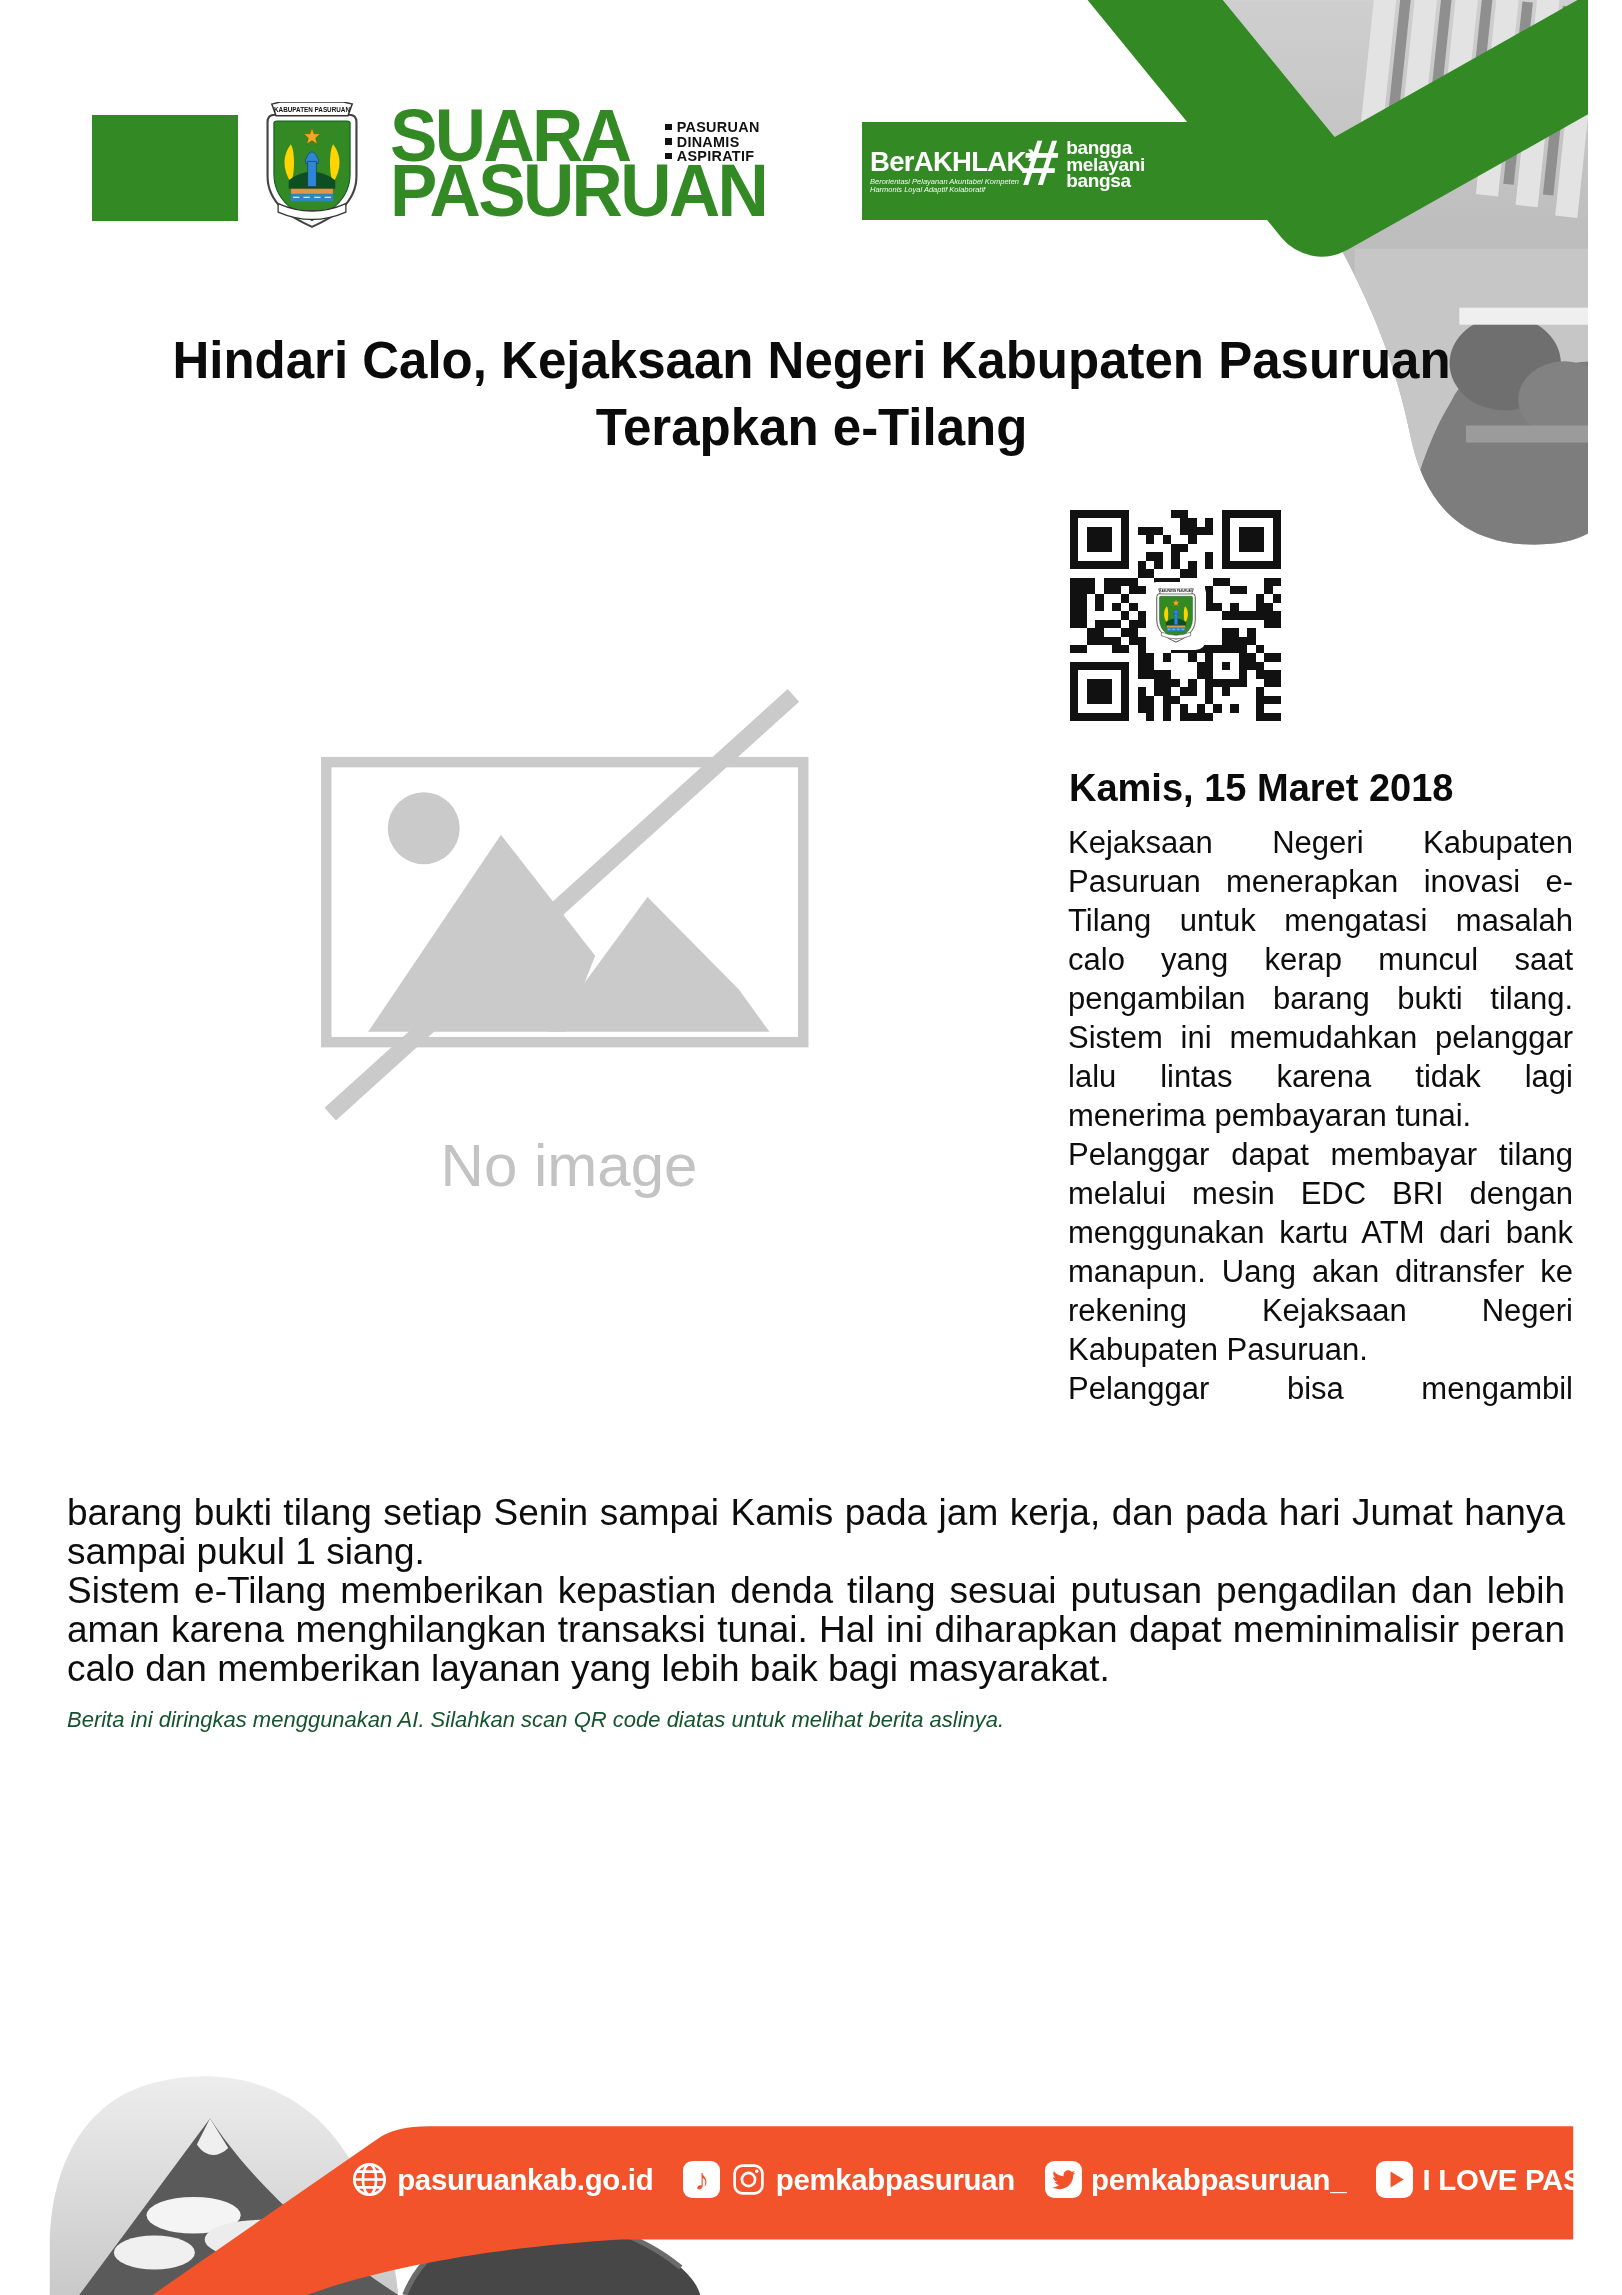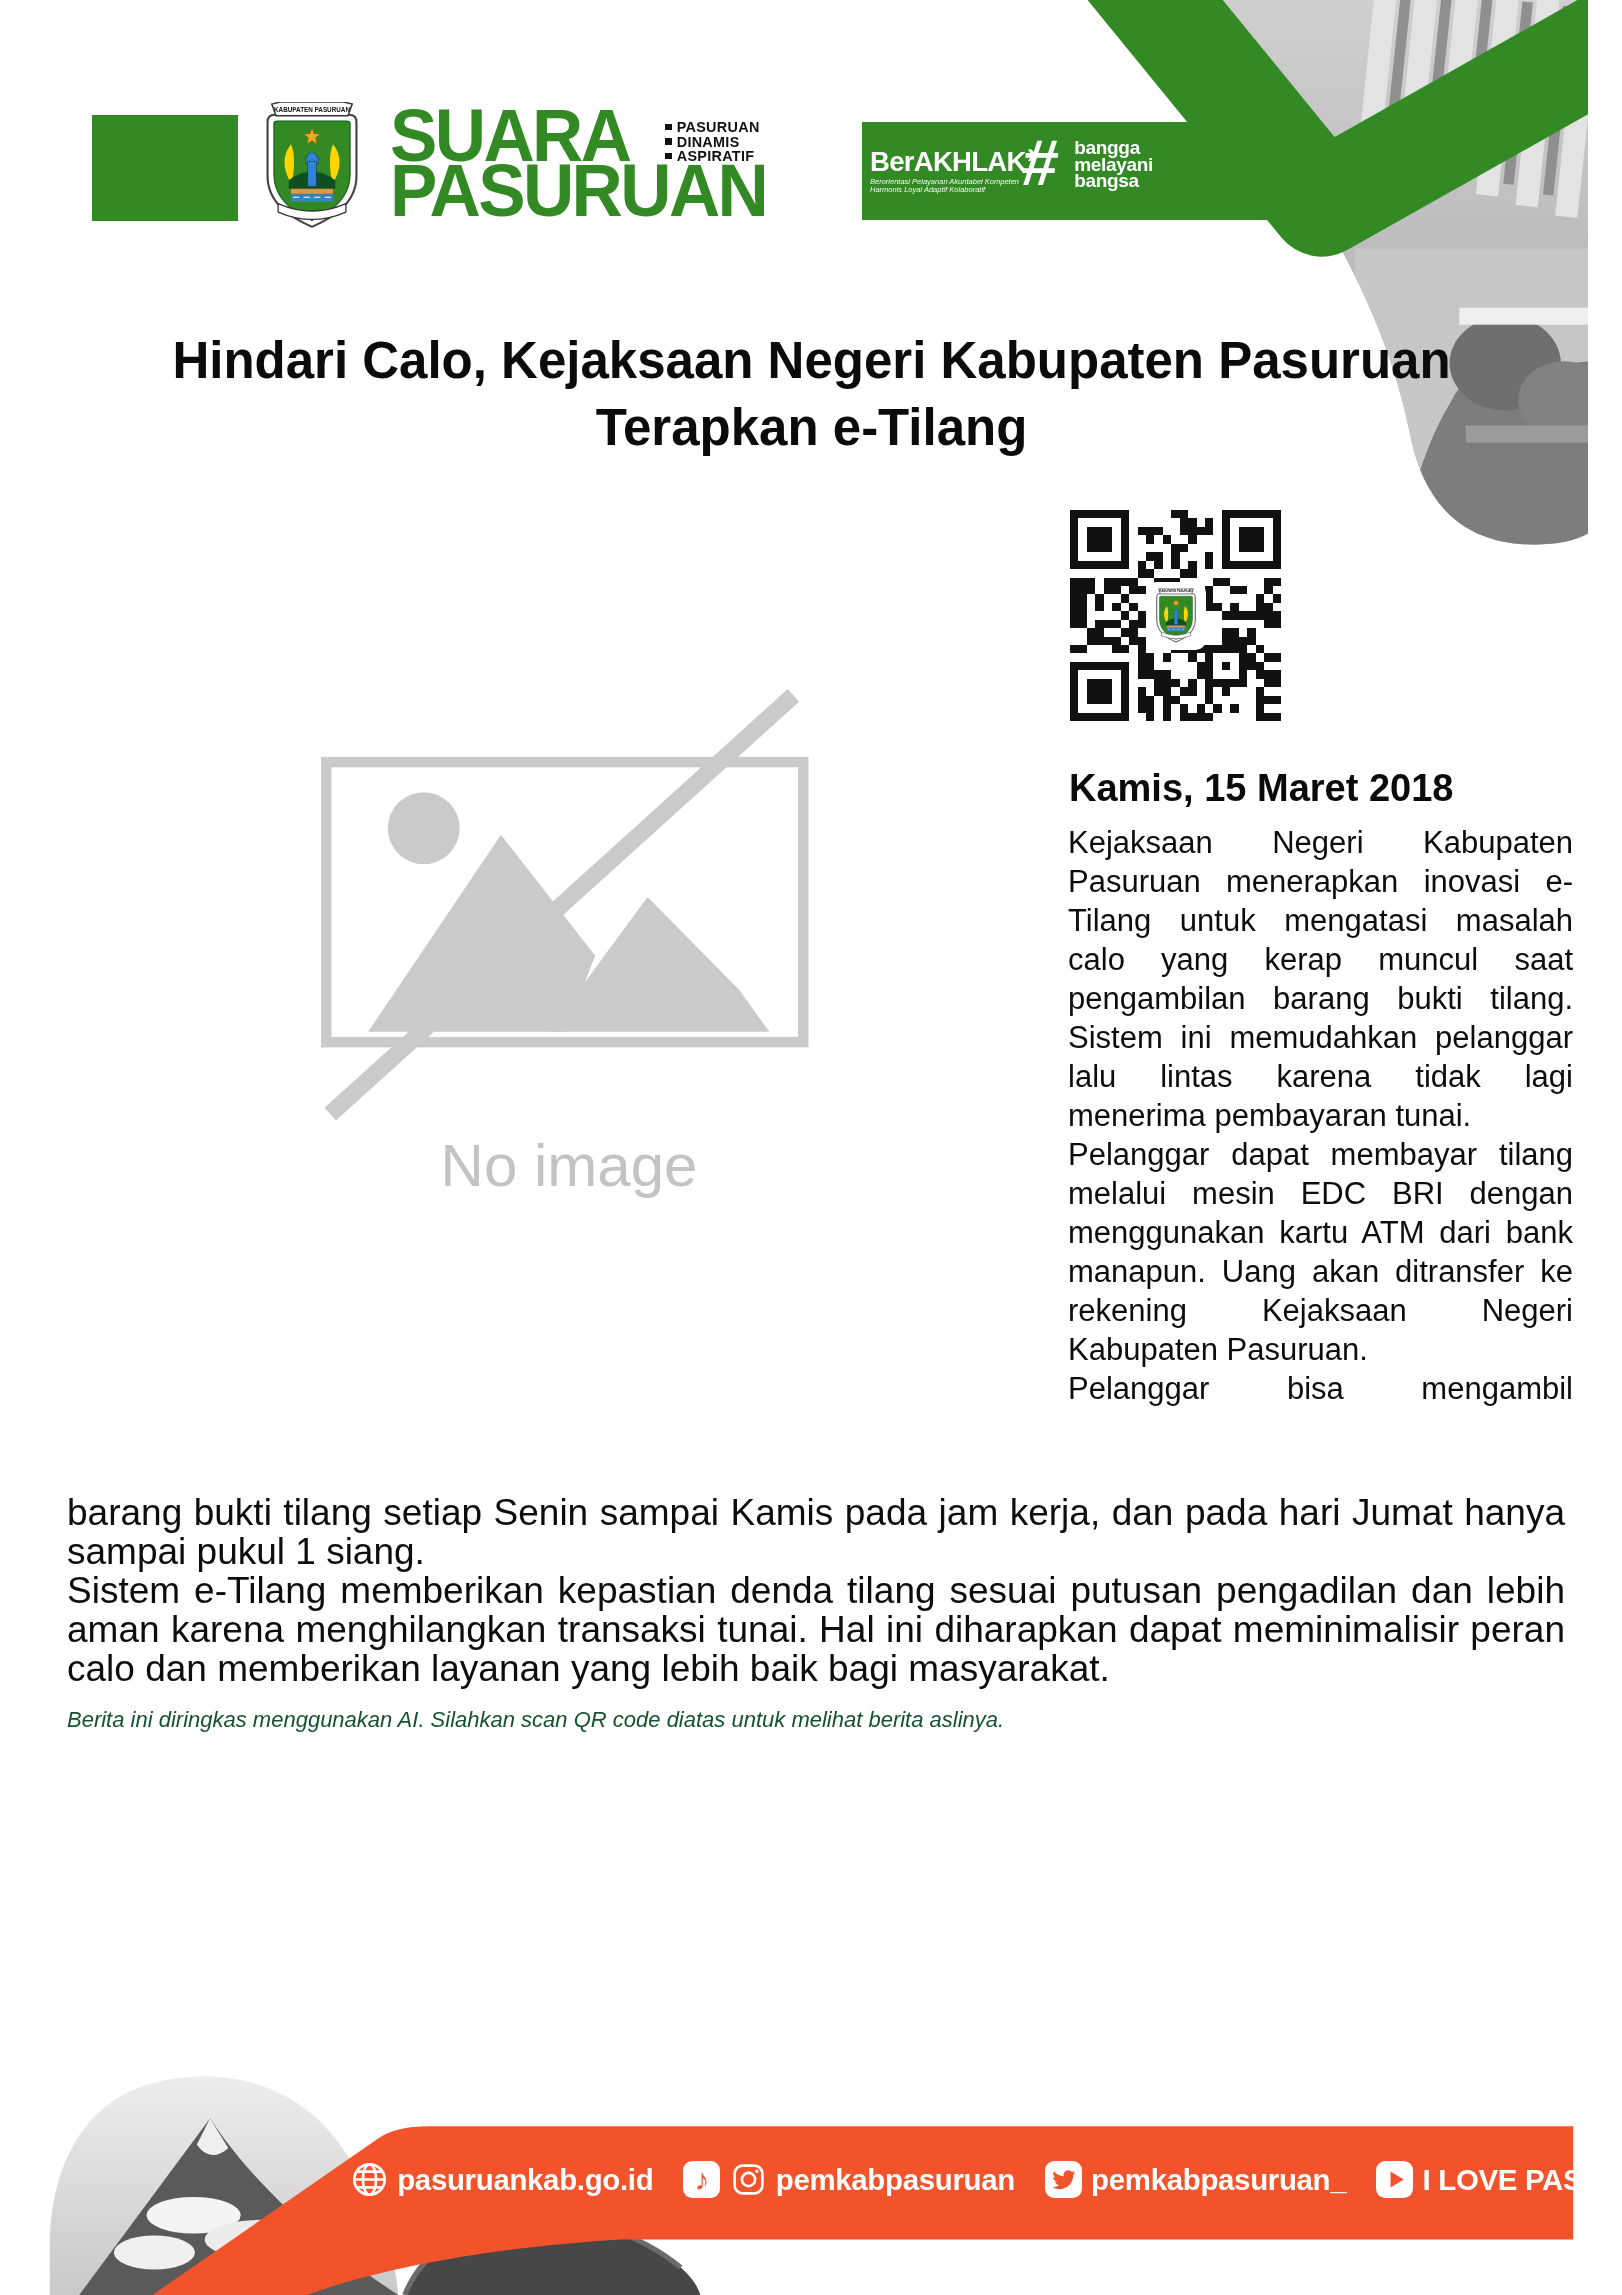--- a/index.html
+++ b/index.html
@@ -24,21 +24,21 @@
   .tag-item{display:flex;align-items:center;height:14.4px;font-size:14.4px;font-weight:bold;color:#111;letter-spacing:0.3px;}
   .bullet{display:inline-block;width:6.5px;height:6.5px;background:#111;margin-right:5.2px;flex:0 0 auto;}
   .band{position:absolute;left:862px;top:122px;width:458px;height:98px;background:var(--green);}
   .berakhlak{position:absolute;left:870px;top:149px;color:#fff;width:170px;}
   .ber-title-row{display:flex;align-items:flex-start;}
   .ber-title{font-size:27.5px;font-weight:bold;letter-spacing:-0.7px;line-height:26px;}
   .ber-arrow{font-size:29px;line-height:19.6px;font-weight:bold;margin-left:1.3px;transform:translateY(-5.2px);}
   .ber-sub{margin-top:3.3px;font-size:7.5px;line-height:7.9px;width:164px;opacity:.95;font-style:italic;}
   .bangga{position:absolute;left:1022px;top:135px;color:#fff;display:flex;align-items:flex-start;}
   .hash{font-size:65px;font-weight:bold;line-height:56px;transform:skewX(-6deg);}
-  .bangga-words{margin-left:16px;margin-top:5.2px;font-size:19px;font-weight:bold;line-height:16.4px;letter-spacing:-0.3px;}
+  .bangga-words{margin-left:8px;margin-top:5.2px;font-size:19px;font-weight:bold;line-height:16.4px;letter-spacing:-0.3px;}
   .deco-tr{position:absolute;left:1047px;top:0;width:576px;height:563px;}
 
   
   .title{position:absolute;left:0;top:327px;width:1623px;text-align:center;color:#0b0b0b;font-size:51px;line-height:67px;font-weight:bold;}
   .t-line{display:block;}
   .qr{position:absolute;left:1070px;top:510px;width:211px;height:211px;}
   .qr svg.qr-grid{width:100%;height:100%;display:block;}
   .qr-logo{position:absolute;left:50%;top:50%;width:60px;height:68px;transform:translate(-50%,-50%);background:#fff;border-radius:10.5px;display:flex;align-items:center;justify-content:center;}
   .qr-logo svg{width:46px;height:55px;}
   .date{position:absolute;left:1069px;top:767px;font-size:38px;font-weight:bold;color:#0b0b0b;}

